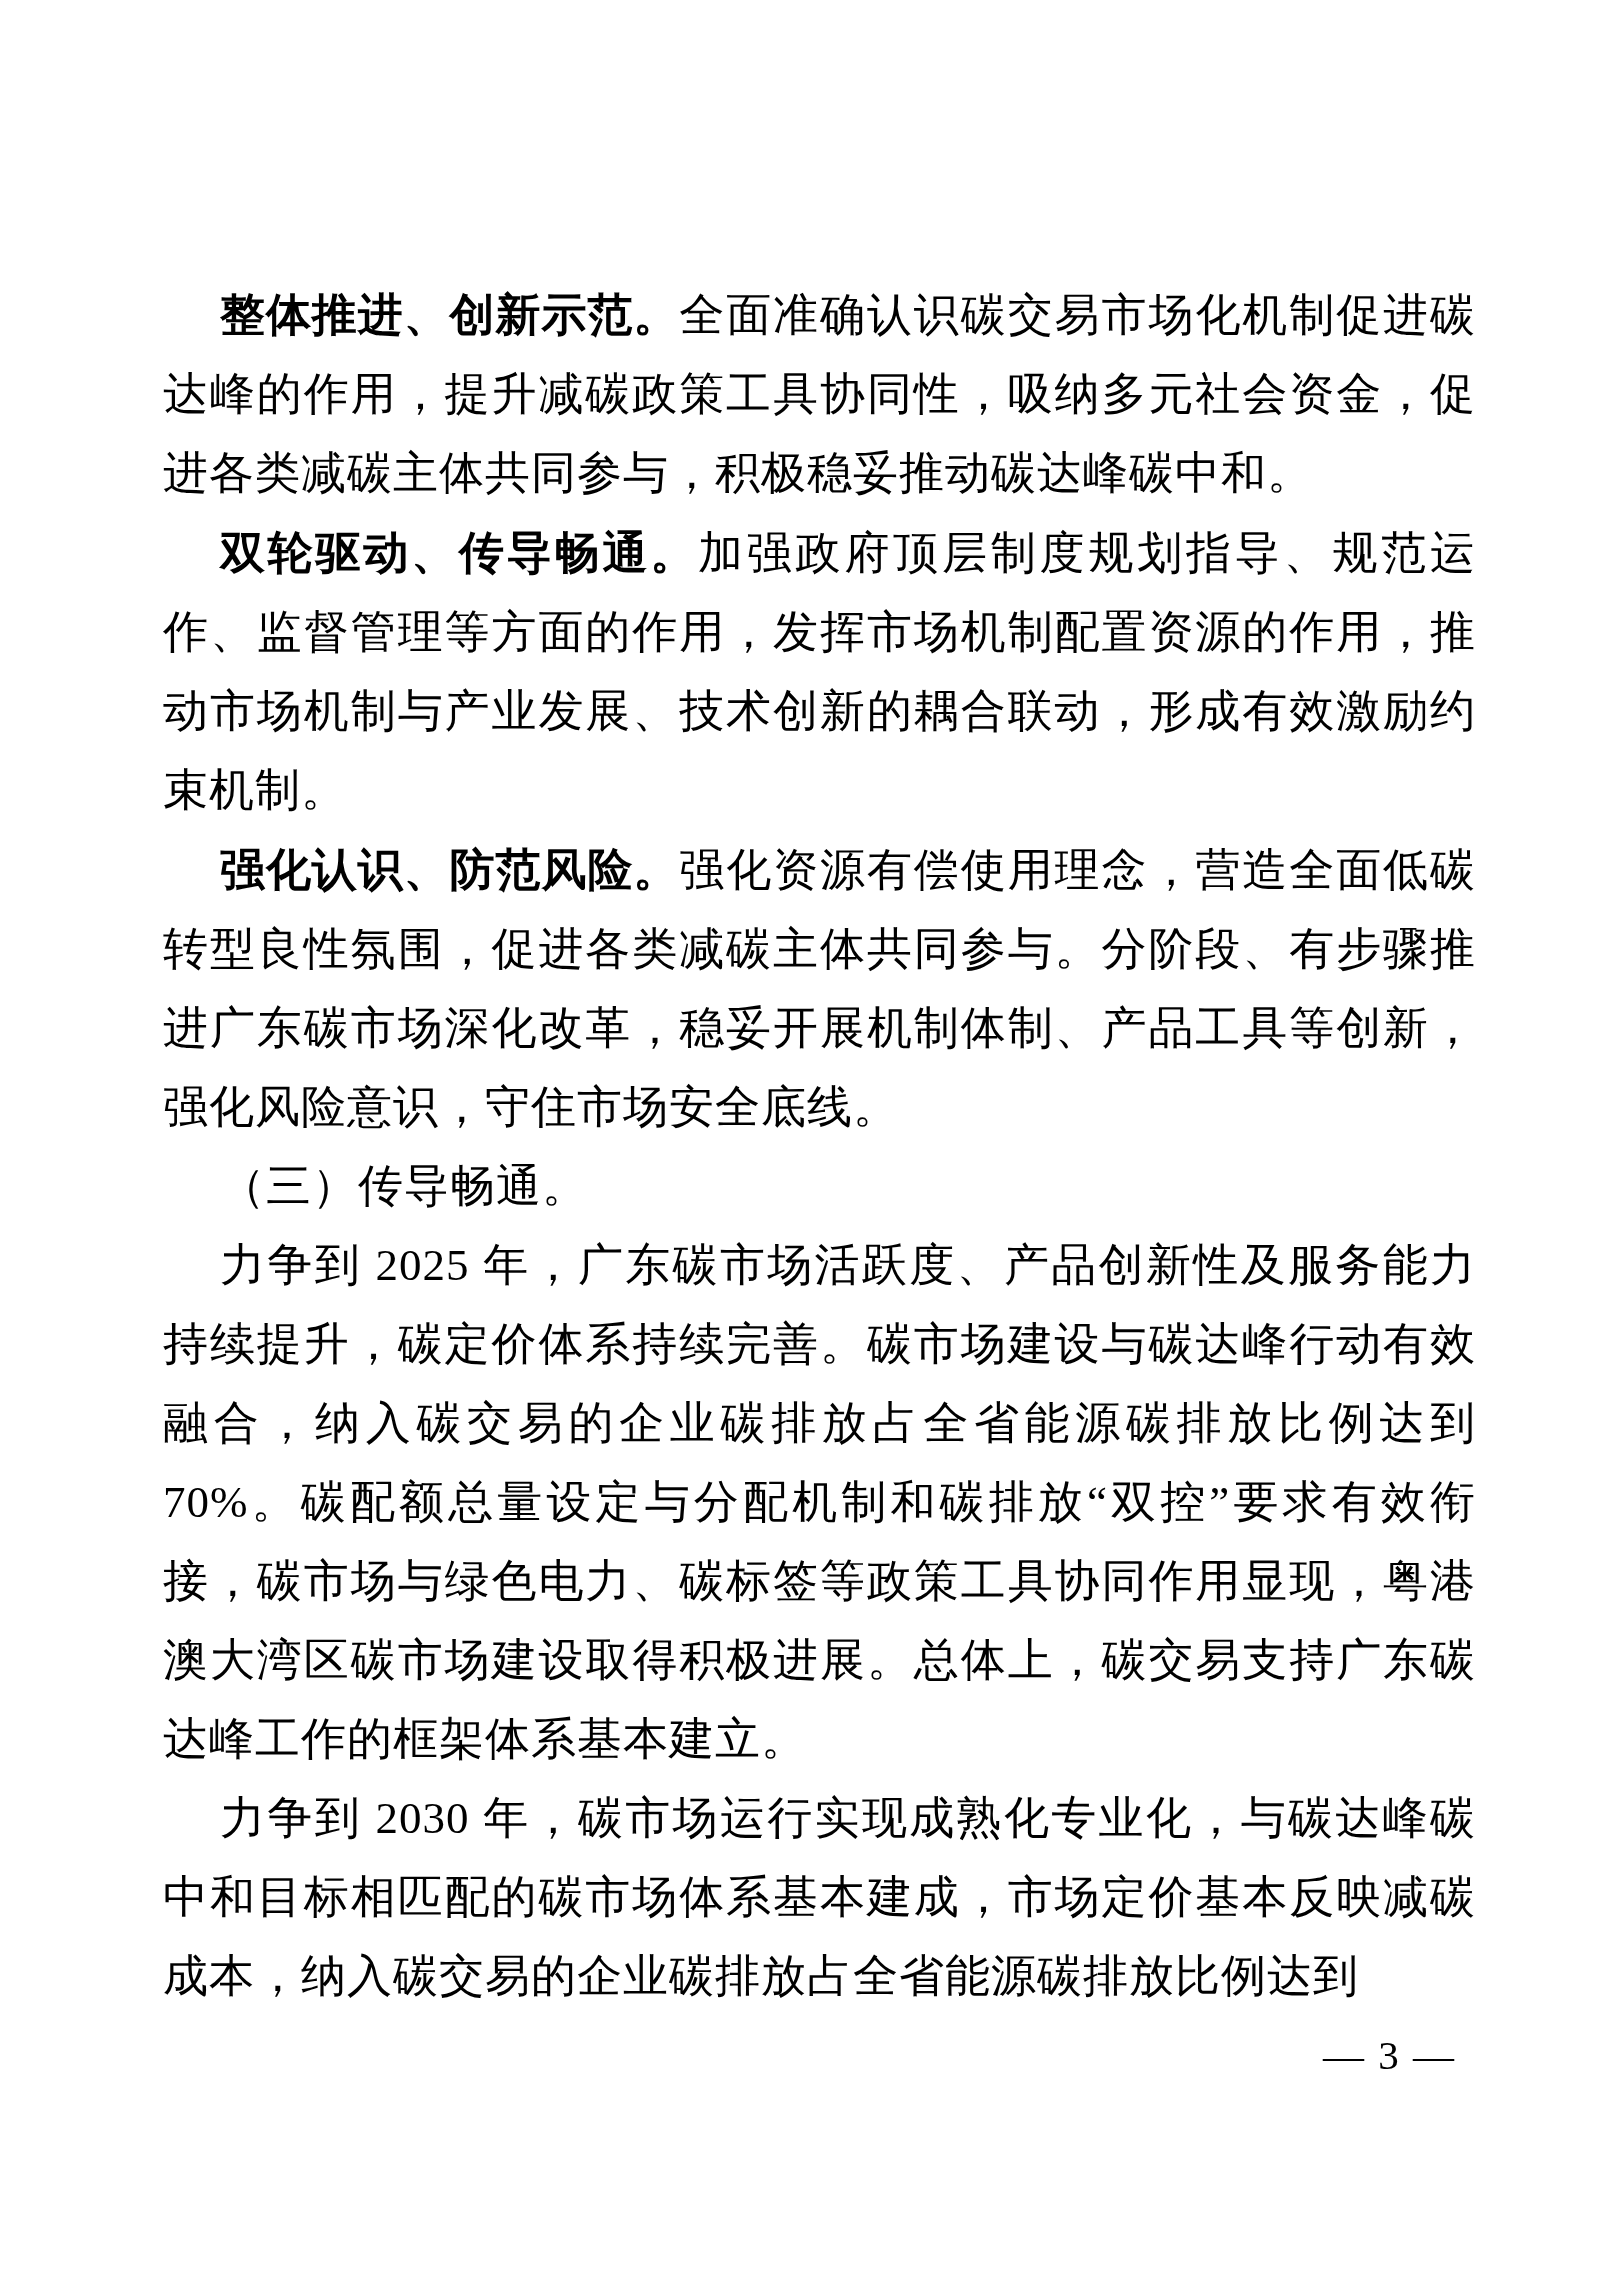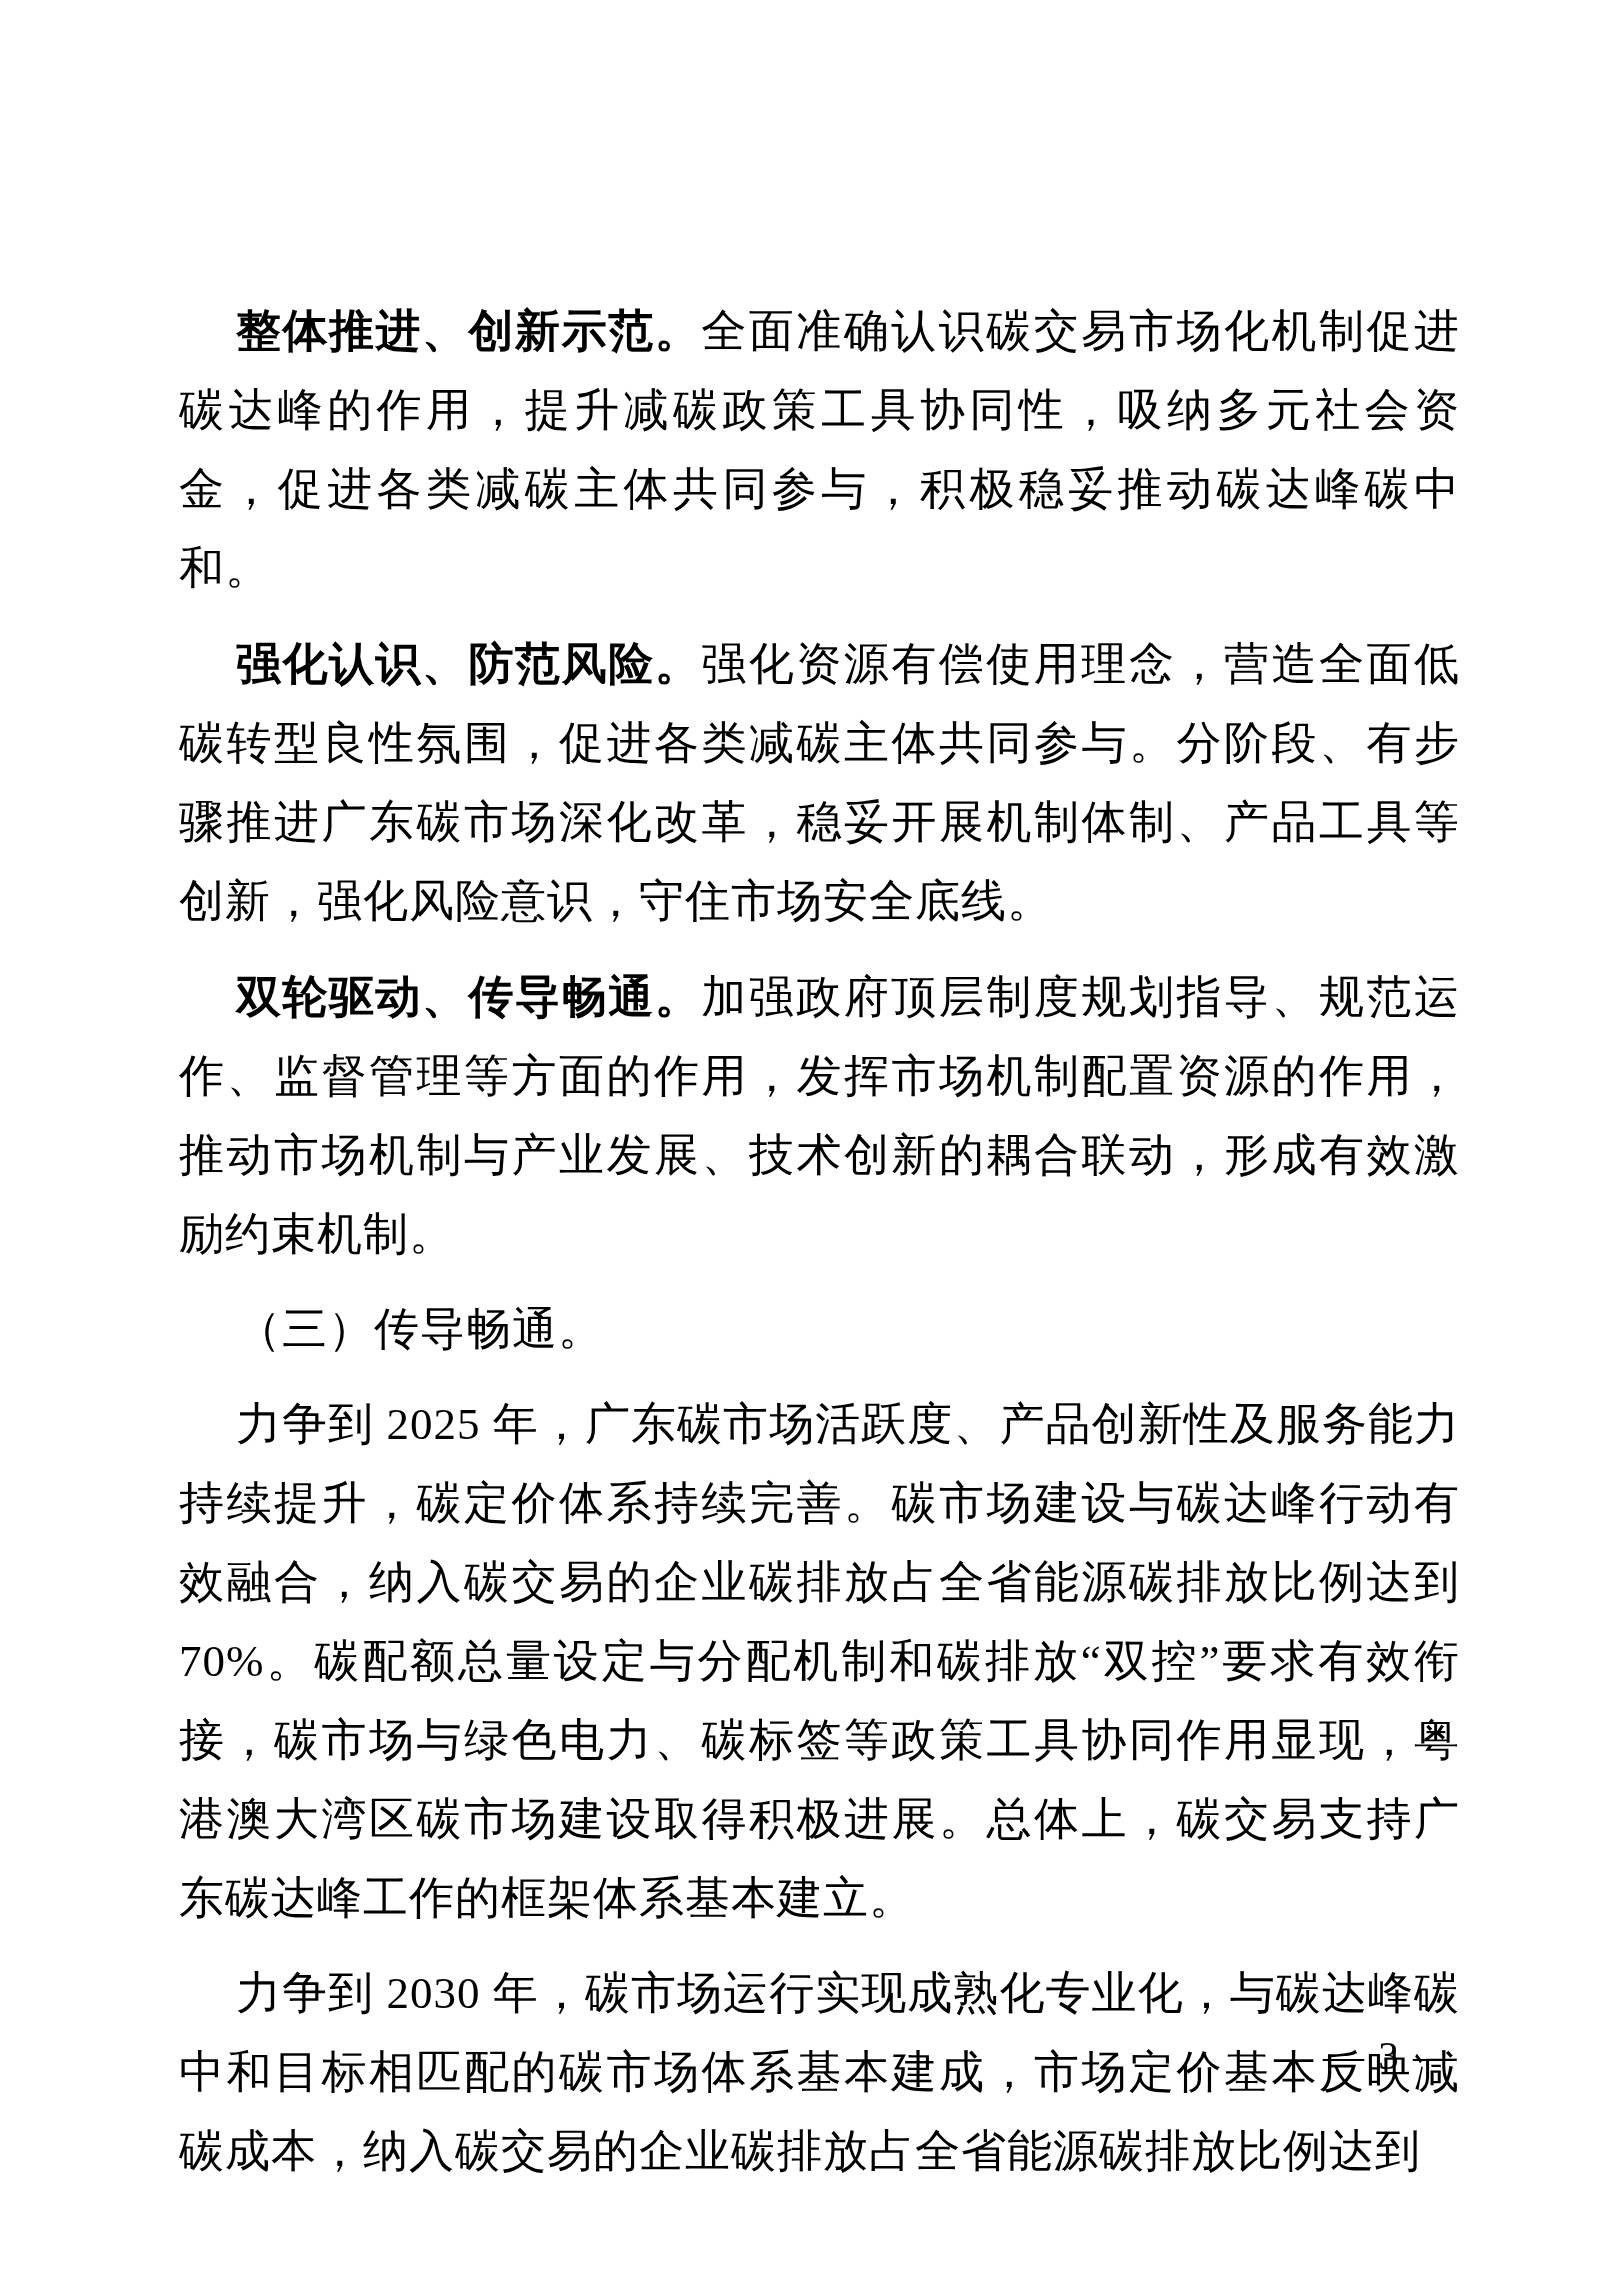--- a/index.html
+++ b/index.html
@@ -16,21 +16,21 @@
     font-family: "Liberation Serif", "DejaVu Serif", serif;
     color: #000000;
   }
   .content {
     position: absolute;
     top: 275px;
     left: 163px;
     width: 1313px;
   }
   .para {
-    margin: 16px;
+    margin: 0;
     font-size: 45px;
     line-height: 79px;
     text-align: justify;
     text-indent: 57px;
     letter-spacing: 1px;
     color: #000000;
   }
   .para strong {
     font-family: "Liberation Sans", "DejaVu Sans", sans-serif;
     font-weight: 700;
@@ -49,21 +49,21 @@
     letter-spacing: 2px;
     color: #000000;
   }
 </style>
 </head>
 <body>
 
 <div class="page">
   <div class="content">
       <p class="para"><strong>整体推进、创新示范。</strong>全面准确认识碳交易市场化机制促进碳达峰的作用，提升减碳政策工具协同性，吸纳多元社会资金，促进各类减碳主体共同参与，积极稳妥推动碳达峰碳中和。</p>
+      <p class="para"><strong>双轮驱动、传导畅通。</strong>加强政府顶层制度规划指导、规范运作、监督管理等方面的作用，发挥市场机制配置资源的作用，推动市场机制与产业发展、技术创新的耦合联动，形成有效激励约束机制。</p>
       <p class="para"><strong>强化认识、防范风险。</strong>强化资源有偿使用理念，营造全面低碳转型良性氛围，促进各类减碳主体共同参与。分阶段、有步骤推进广东碳市场深化改革，稳妥开展机制体制、产品工具等创新，强化风险意识，守住市场安全底线。</p>
-      <p class="para"><strong>双轮驱动、传导畅通。</strong>加强政府顶层制度规划指导、规范运作、监督管理等方面的作用，发挥市场机制配置资源的作用，推动市场机制与产业发展、技术创新的耦合联动，形成有效激励约束机制。</p>
       <p class="para heading">（三）传导畅通。</p>
       <p class="para">力争到 2025 年，广东碳市场活跃度、产品创新性及服务能力持续提升，碳定价体系持续完善。碳市场建设与碳达峰行动有效融合，纳入碳交易的企业碳排放占全省能源碳排放比例达到 70%。碳配额总量设定与分配机制和碳排放“双控”要求有效衔接，碳市场与绿色电力、碳标签等政策工具协同作用显现，粤港澳大湾区碳市场建设取得积极进展。总体上，碳交易支持广东碳达峰工作的框架体系基本建立。</p>
       <p class="para">力争到 2030 年，碳市场运行实现成熟化专业化，与碳达峰碳中和目标相匹配的碳市场体系基本建成，市场定价基本反映减碳成本，纳入碳交易的企业碳排放占全省能源碳排放比例达到</p>
     </div>
   <div class="page-number">— 3 —</div>
 </div>
 
 
 </body></html>

